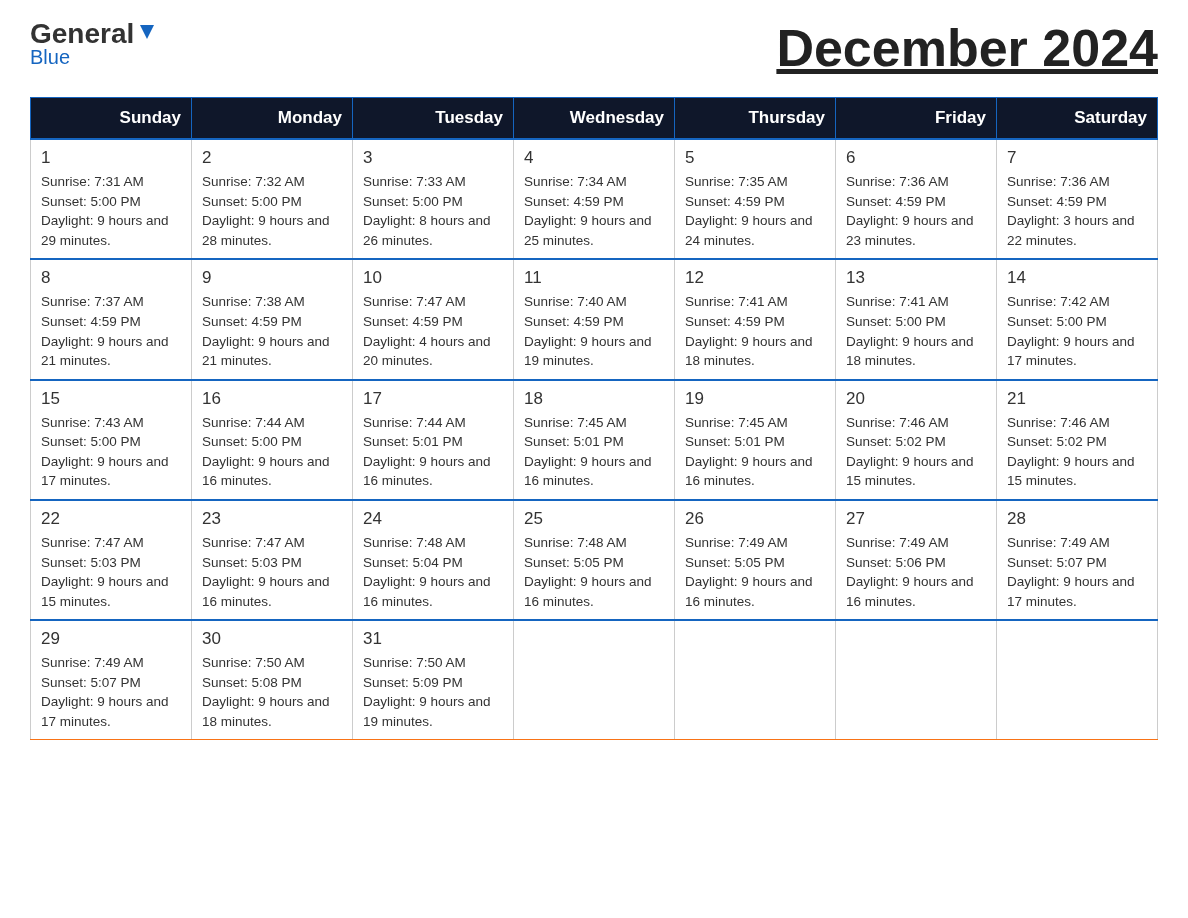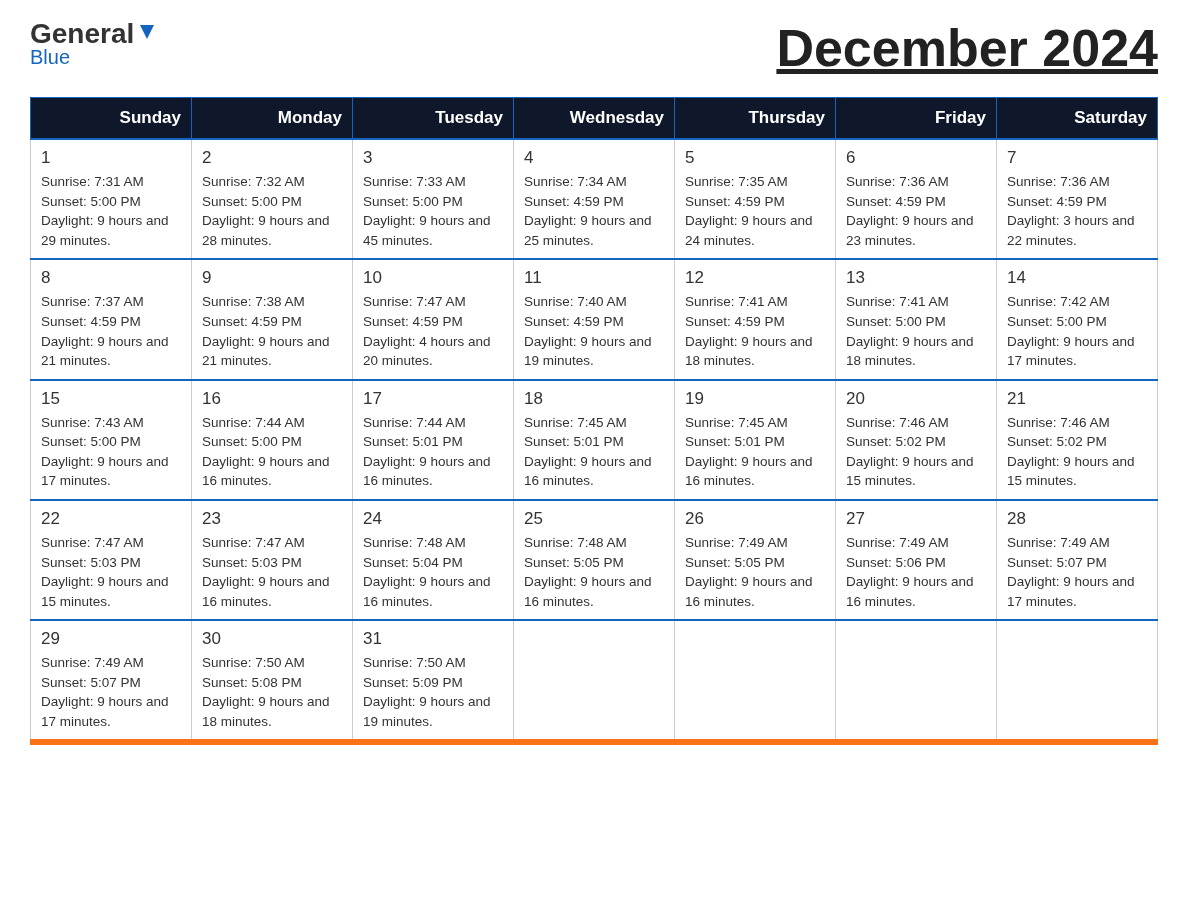--- a/index.html
+++ b/index.html
@@ -90,21 +90,21 @@
       border-top: 2px solid #1565C0;
     }
     
     tbody tr td {
       border-top: 2px solid #1565C0;
       border-right: 1px solid #ccc;
       border-bottom: none;
       border-left: 1px solid #ccc;
     }
     tbody tr:last-child td {
-      border-bottom: 6px solid #f97316;
+      border-bottom: 1px solid #f97316;
       border-radius: 15px;
     }
     
     tbody tr:not(:last-child) td {
       border-bottom: none;
     }
   </style>
 </head>
 <body>
 
@@ -146,21 +146,21 @@
         <td>
         <span class="day-num">2</span>
         <span class="info-line">Sunrise: 7:32 AM</span>
         <span class="info-line">Sunset: 5:00 PM</span>
         <span class="info-line">Daylight: 9 hours and 28 minutes.</span>
       </td>
         <td>
         <span class="day-num">3</span>
         <span class="info-line">Sunrise: 7:33 AM</span>
         <span class="info-line">Sunset: 5:00 PM</span>
-        <span class="info-line">Daylight: 9 hours and 45 minutes.</span>
+        <span class="info-line">Daylight: 8 hours and 26 minutes.</span>
       </td>
         <td>
         <span class="day-num">4</span>
         <span class="info-line">Sunrise: 7:34 AM</span>
         <span class="info-line">Sunset: 4:59 PM</span>
         <span class="info-line">Daylight: 9 hours and 25 minutes.</span>
       </td>
         <td>
         <span class="day-num">5</span>
         <span class="info-line">Sunrise: 7:35 AM</span>

